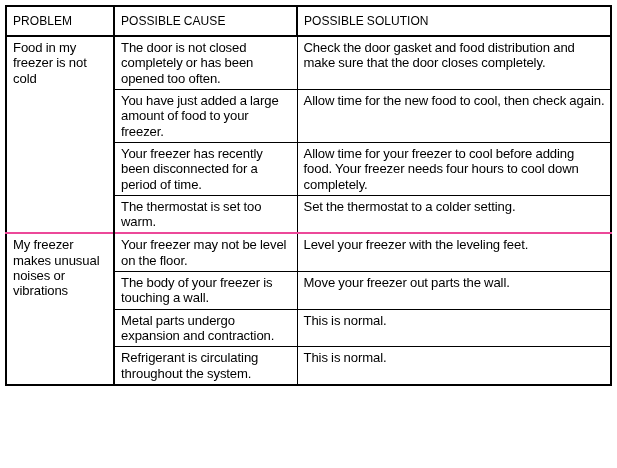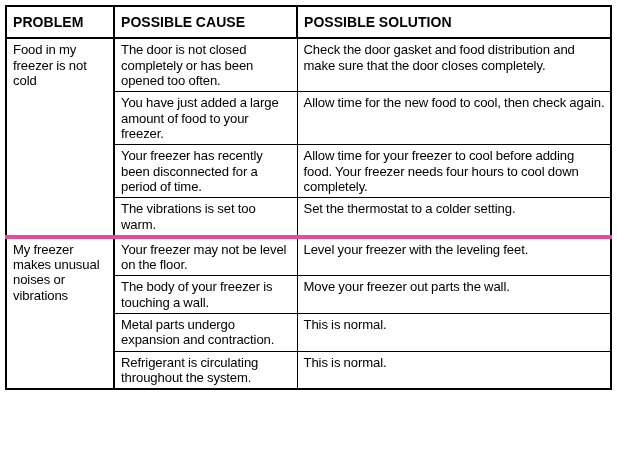--- a/index.html
+++ b/index.html
@@ -48,22 +48,22 @@
     padding: 3px 5px 3px 6px;
     line-height: 1.17;
     letter-spacing: -0.1px;
     word-spacing: -0.3px;
     font-size: 13.1px;
     border: 0;
   }
 
   
   thead th {
-    font-weight: bold;
-    font-size: 14px;
+    font-weight: normal;
+    font-size: 12px;
     letter-spacing: 0.05px;
     padding-top: 7px;
     padding-bottom: 7px;
     border-right: 2px solid #000000;
     border-bottom: 2px solid #000000;
   }
   thead th:last-child { border-right: 0; }
 
   
   tbody td.cell-problem {
@@ -75,21 +75,21 @@
   }
 
   
   tbody tr.row-sub td.cell-cause,
   tbody tr.row-sub td.cell-solution {
     border-top: 1px solid #000000;
   }
 
   
   tbody tr.row-group-start > td {
-    border-top: 4px solid #ec4899;
+    border-top: 2px solid #ec4899;
   }
   tbody tr.row-group-first > td {
     border-top: 0;
   }
 
   td.cell-problem {
     vertical-align: top;
   }
 </style>
 </head>
@@ -121,21 +121,21 @@
         </tr>
         <tr class="row-sub">
           <td class="cell-cause">You have just added a large amount of food to your freezer.</td>
           <td class="cell-solution">Allow time for the new food to cool, then check again.</td>
         </tr>
         <tr class="row-sub">
           <td class="cell-cause">Your freezer has recently been disconnected for a period of time.</td>
           <td class="cell-solution">Allow time for your freezer to cool before adding food. Your freezer needs four hours to cool down completely.</td>
         </tr>
         <tr class="row-sub">
-          <td class="cell-cause">The vibrations is set too warm.</td>
+          <td class="cell-cause">The thermostat is set too warm.</td>
           <td class="cell-solution">Set the thermostat to a colder setting.</td>
         </tr>
         <tr class="row-group-start">
           <td class="cell-problem" rowspan="4">My freezer makes unusual noises or vibrations</td>
           <td class="cell-cause">Your freezer may not be level on the floor.</td>
           <td class="cell-solution">Level your freezer with the leveling feet.</td>
         </tr>
         <tr class="row-sub">
           <td class="cell-cause">The body of your freezer is touching a wall.</td>
           <td class="cell-solution">Move your freezer out parts the wall.</td>

